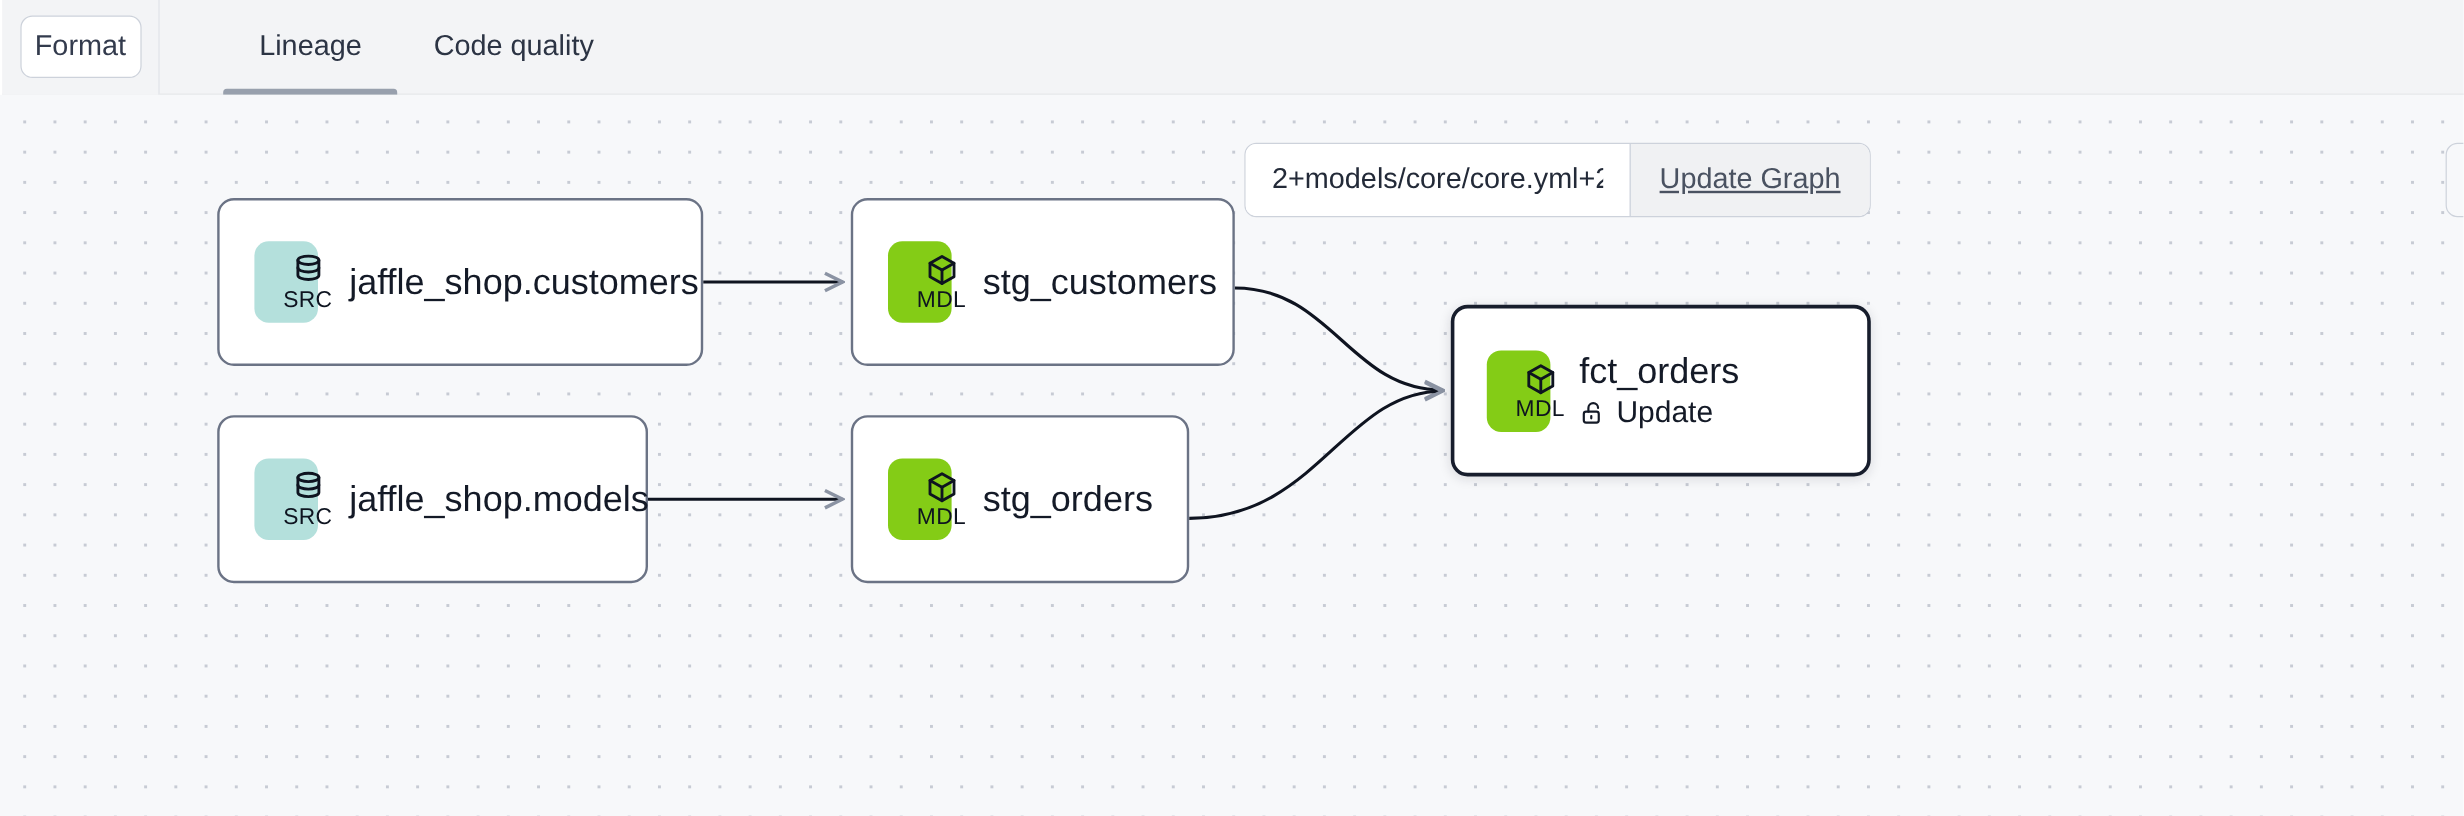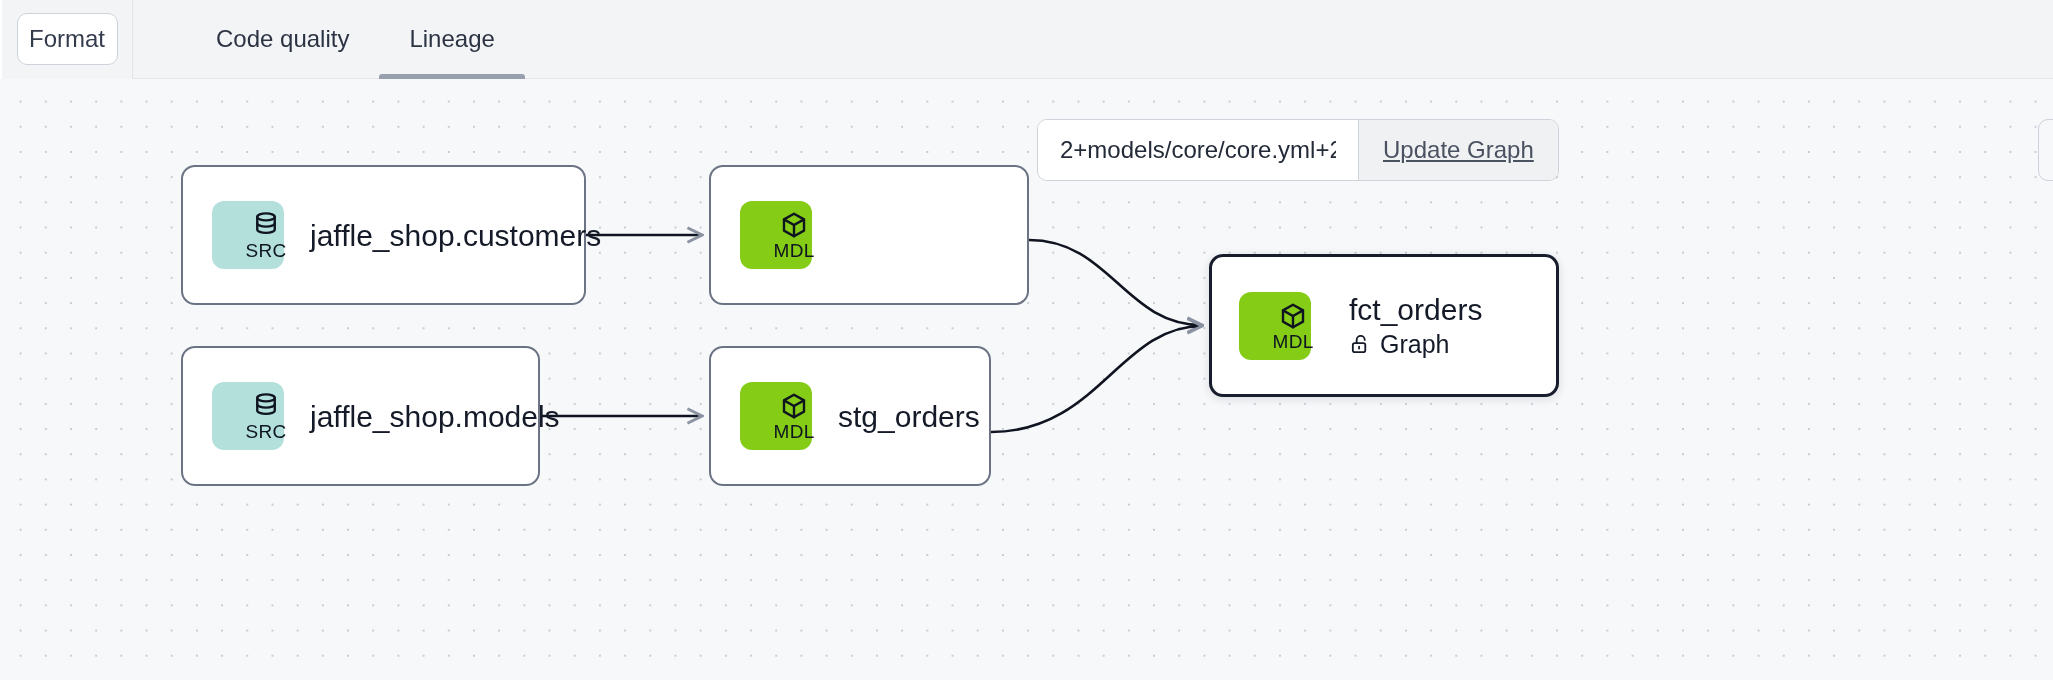--- a/index.html
+++ b/index.html
@@ -70,21 +70,21 @@
     border: 2px solid #6b7385;
     border-radius: 14px;
     display: flex; align-items: center;
     cursor: pointer;
   }
   .node.selected {
     border: 3.5px solid #171d2c;
     box-shadow: 0 2px 10px rgba(20,25,40,0.13);
   }
   .badge {
-    width: 72px; height: 68px;
+    width: 53px; height: 68px;
     border-radius: 12px;
     display: flex; flex-direction: column;
     align-items: center; justify-content: center;
     gap: 1px;
     flex: 0 0 auto;
     padding-left: 36px;
   }
   .badge.src { background: #b4e0dc; }
   .badge.mdl { background: #84cc16; }
   .badge svg { display: block; }
@@ -100,21 +100,21 @@
   }
 
   
   #node-src-customers { left: 181px; top: 86px;  width: 405px; height: 140px; padding-left: 29px; }
   #node-src-orders    { left: 181px; top: 267px; width: 359px; height: 140px; padding-left: 29px; }
   #node-stg-customers { left: 709px; top: 86px;  width: 320px; height: 140px; padding-left: 29px; }
   #node-stg-orders    { left: 709px; top: 267px; width: 282px; height: 140px; padding-left: 29px; }
   #node-fct-orders    { left: 1209px; top: 175px; width: 350px; height: 143px; padding-left: 27px; }
   #node-src-customers .node-body, #node-src-orders .node-body,
   #node-stg-customers .node-body, #node-stg-orders .node-body { margin-left: 26px; }
-  #node-fct-orders .node-body { margin-left: 38px; }
+  #node-fct-orders .node-body { margin-left: 24px; }
 
   
   .selector-group {
     position: absolute; left: 1037px; top: 40px;
     height: 62px; display: flex; align-items: stretch;
     border: 1.6px solid #cdd2db; border-radius: 10px;
     background: #ffffff; overflow: hidden;
   }
   .selector-input {
     border: none; outline: none; background: #ffffff;
@@ -142,26 +142,26 @@
 
 <div id="app">
 
   <div class="topbar">
 
     <div class="format-zone">
       <div class="format-btn">Format</div>
     </div>
 
     <div class="tabs">
+      <div class="tab active">
+        <span>Lineage</span>
+        <span class="tab-underline"></span>
+      </div>
       <div class="tab">
         <span>Code quality</span>
-        <span class="tab-underline"></span>
-      </div>
-      <div class="tab active">
-        <span>Lineage</span>
         <span class="tab-underline"></span>
       </div>
     </div>
 
   </div>
 
   <div class="canvas">
 
     <svg class="edges" viewBox="0 0 2053 601" preserveAspectRatio="none">
       <defs>
@@ -208,20 +208,23 @@
     </div>
 
     <div class="node" id="node-stg-customers">
       <div class="badge mdl">
         <svg width="30" height="30" viewBox="0 0 24 24" fill="none" stroke="#0e1420" stroke-width="1.9" stroke-linecap="round" stroke-linejoin="round">
           <path d="M12 3 L20 7.5 L20 16.5 L12 21 L4 16.5 L4 7.5 Z"></path>
           <path d="M4 7.5 L12 12 L20 7.5"></path>
           <path d="M12 12 L12 21"></path>
         </svg>
         <span class="badge-text">MDL</span>
+      </div>
+      <div class="node-body">
+        <div class="node-title">stg_customers</div>
       </div>
     </div>
 
     <div class="node" id="node-stg-orders">
       <div class="badge mdl">
         <svg width="30" height="30" viewBox="0 0 24 24" fill="none" stroke="#0e1420" stroke-width="1.9" stroke-linecap="round" stroke-linejoin="round">
           <path d="M12 3 L20 7.5 L20 16.5 L12 21 L4 16.5 L4 7.5 Z"></path>
           <path d="M4 7.5 L12 12 L20 7.5"></path>
           <path d="M12 12 L12 21"></path>
         </svg>
@@ -242,21 +245,21 @@
         <span class="badge-text">MDL</span>
       </div>
       <div class="node-body">
         <div class="node-title">fct_orders</div>
         <div class="node-sub">
           <svg width="23" height="23" viewBox="0 0 24 24" fill="none" stroke="#141a27" stroke-width="1.9" stroke-linecap="round" stroke-linejoin="round">
             <rect x="4" y="10.5" width="13" height="9.5" rx="2"></rect>
             <path d="M8 10.5 V7.2 a4.2 4.2 0 0 1 8.4 0"></path>
             <path d="M10.5 14.3 v2"></path>
           </svg>
-          <span>Graph</span>
+          <span>Update</span>
         </div>
       </div>
     </div>
 
     <div class="selector-group">
       <input class="selector-input" type="text" value="2+models/core/core.yml+2" style="">
       <button class="selector-btn">Update Graph</button>
     </div>
 
     <div class="edge-panel"></div>

